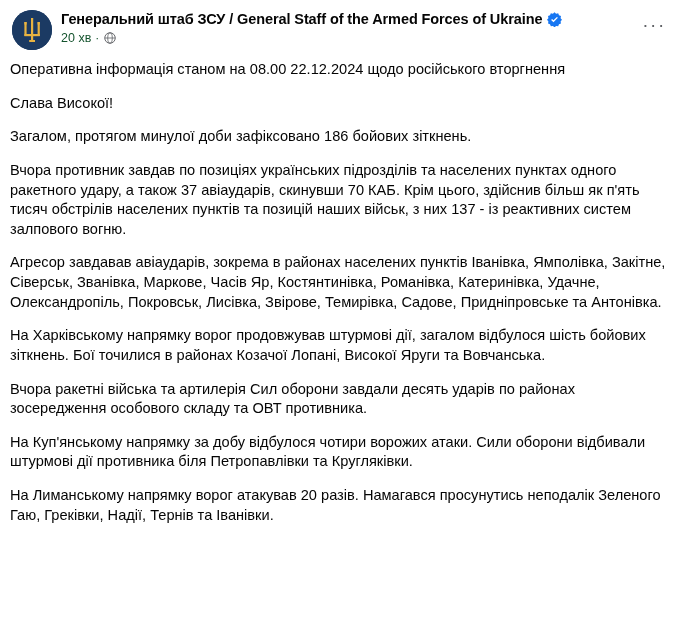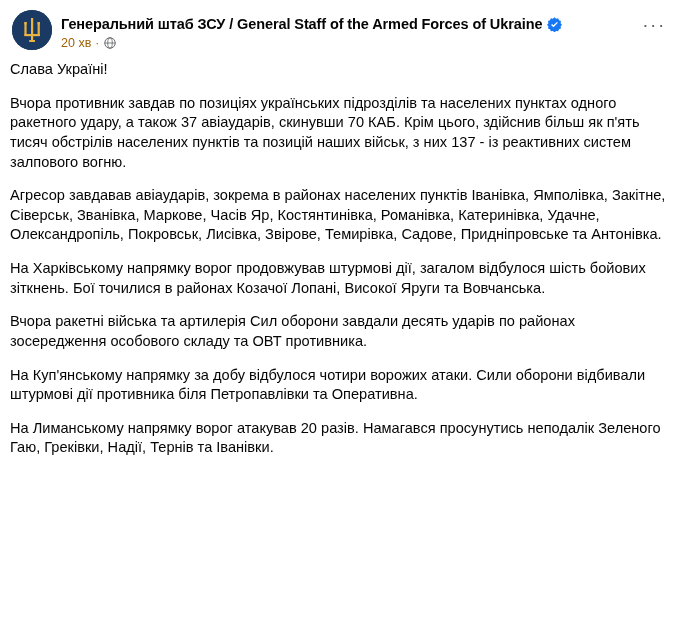--- a/index.html
+++ b/index.html
@@ -14,21 +14,21 @@
     overflow: hidden;
     font-family: "Liberation Sans", sans-serif;
     color: #050505;
   }
   .post {
     width: 681px;
     padding: 0;
   }
   .post-header {
     display: flex;
-    align-items: flex-end;
+    align-items: flex-start;
     padding: 10px 5px 4px 12px;
     position: relative;
   }
   .avatar {
     width: 40px;
     height: 40px;
     border-radius: 50%;
     background: #1b3a63;
     flex: 0 0 40px;
     display: flex;
@@ -58,21 +58,21 @@
   .verified {
     margin-left: 5px;
     flex: 0 0 auto;
     display: inline-flex;
     align-items: center;
   }
   .meta-row {
     display: flex;
     align-items: center;
     margin-top: 3px;
-    color: #a16207;
+    color: #14532d;
     font-size: 12.5px;
     line-height: 14px;
   }
   .meta-row .dot {
     margin: 0 4px;
     font-size: 12px;
   }
   .globe {
     display: inline-flex;
     align-items: center;
@@ -152,23 +152,25 @@
           </svg>
         </span>
       </div>
     </div>
 
     <div class="menu-btn">···</div>
 
   </div>
 
   <div class="post-body">
-    <p>Слава Україні!</p>
+    <p>Оперативна інформація станом на 08.00 22.12.2024 щодо російського вторгнення</p>
+    <p>Слава Високої!</p>
+    <p>Загалом, протягом минулої доби зафіксовано 186 бойових зіткнень.</p>
     <p>Вчора противник завдав по позиціях українських підрозділів та населених пунктах одного ракетного удару, а також 37 авіаударів, скинувши 70 КАБ. Крім цього, здійснив більш як п'ять тисяч обстрілів населених пунктів та позицій наших військ, з них 137 - із реактивних систем залпового вогню.</p>
     <p class="tight">Агресор завдавав авіаударів, зокрема в районах населених пунктів Іванівка, Ямполівка, Закітне, Сіверськ, Званівка, Маркове, Часів Яр, Костянтинівка, Романівка, Катеринівка, Удачне, Олександропіль, Покровськ, Лисівка, Звірове, Темирівка, Садове, Придніпровське та Антонівка.</p>
     <p class="tight">На Харківському напрямку ворог продовжував штурмові дії, загалом відбулося шість бойових зіткнень. Бої точилися в районах Козачої Лопані, Високої Яруги та Вовчанська.</p>
     <p class="tight">Вчора ракетні війська та артилерія Сил оборони завдали десять ударів по районах зосередження особового складу та ОВТ противника.</p>
-    <p class="tight">На Куп'янському напрямку за добу відбулося чотири ворожих атаки. Сили оборони відбивали штурмові дії противника біля Петропавлівки та Оперативна.</p>
+    <p class="tight">На Куп'янському напрямку за добу відбулося чотири ворожих атаки. Сили оборони відбивали штурмові дії противника біля Петропавлівки та Кругляківки.</p>
     <p class="tight">На Лиманському напрямку ворог атакував 20 разів. Намагався просунутись неподалік Зеленого Гаю, Греківки, Надії, Тернів та Іванівки.</p>
 
   </div>
 
 </div>
 
 </body></html>

